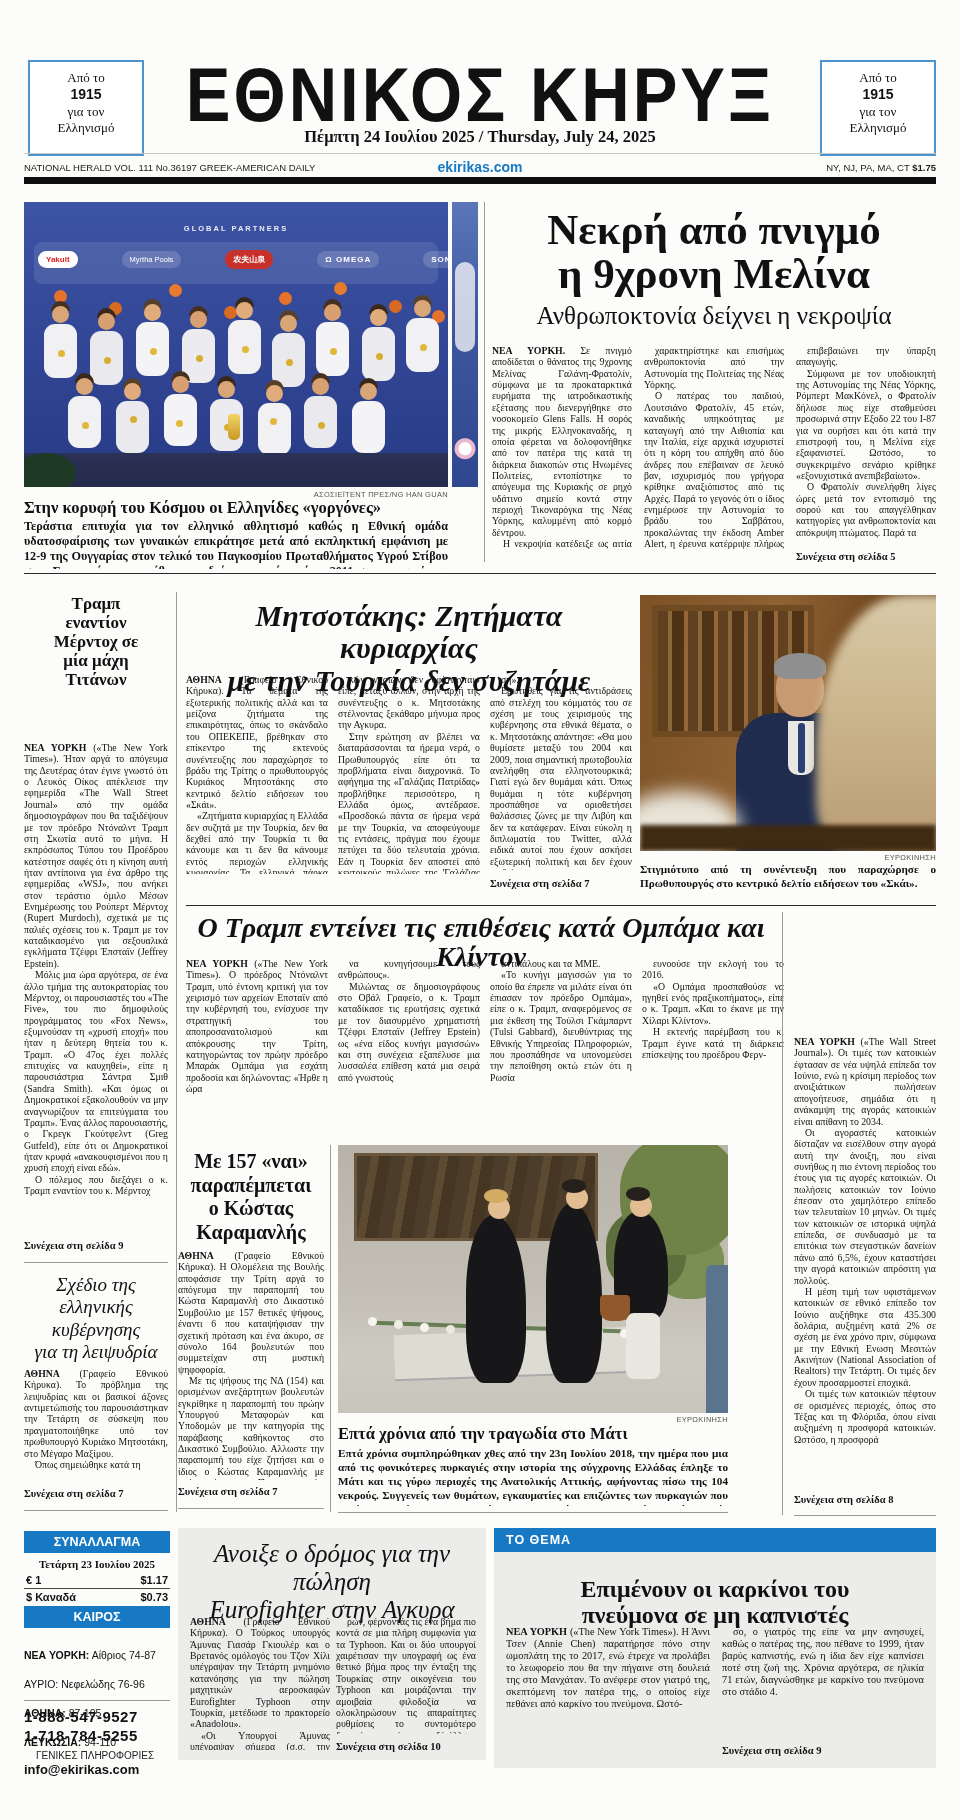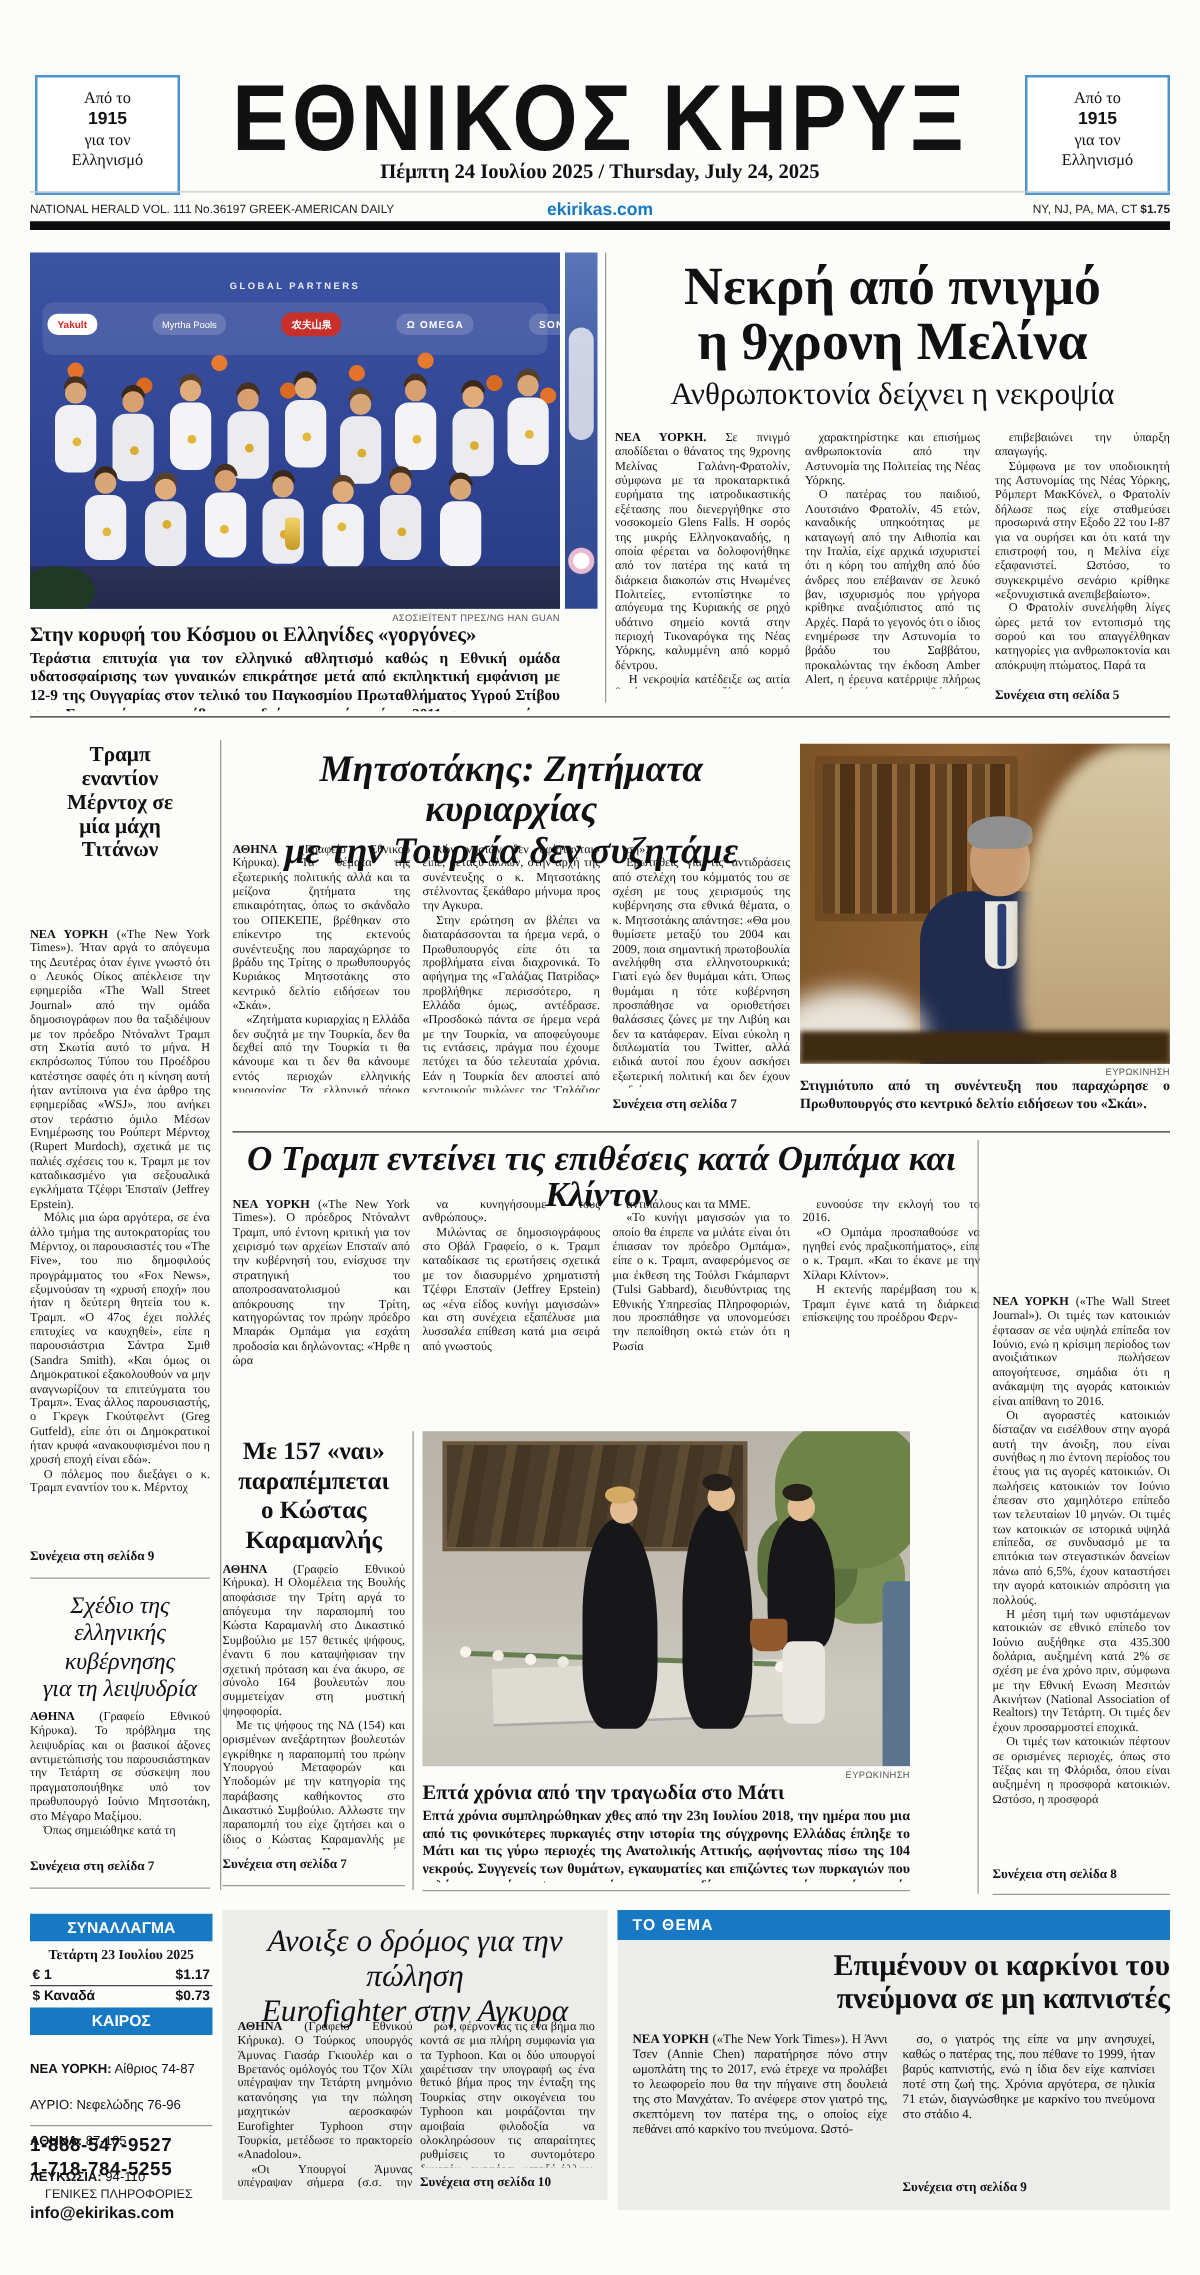--- a/index.html
+++ b/index.html
@@ -220,21 +220,21 @@
       </div>
   </div>
   <div class="abs cont" style="left:24px;top:1240px;width:144px;">Συνέχεια στη σελίδα 9</div>
   <div class="abs hrule-thin" style="left:24px;top:1262px;width:144px;"></div>
 
   <div class="abs ctr hl-drought pre" style="left:24px;top:1274px;width:144px;">Σχέδιο της
 ελληνικής
 κυβέρνησης
 για τη λειψυδρία</div>
   <div class="abs bt" style="left:24px;top:1368px;width:144px;height:114px;">
-    <p><b class="lead">ΑΘΗΝΑ </b><span>(Γραφείο Εθνικού Κήρυκα). Το πρόβλημα της λειψυδρίας και οι βασικοί άξονες αντιμετώπισής του παρουσιάστηκαν την Τετάρτη σε σύσκεψη που πραγματοποιήθηκε υπό τον πρωθυπουργό Ιούνιο Μητσοτάκη, στο Μέγαρο Μαξίμου.</span></p>
+    <p><b class="lead">ΑΘΗΝΑ </b><span>(Γραφείο Εθνικού Κήρυκα). Το πρόβλημα της λειψυδρίας και οι βασικοί άξονες αντιμετώπισής του παρουσιάστηκαν την Τετάρτη σε σύσκεψη που πραγματοποιήθηκε υπό τον πρωθυπουργό Κυριάκο Μητσοτάκη, στο Μέγαρο Μαξίμου.</span></p>
     <div class="paras">
         <p>Όπως σημειώθηκε κατά τη</p>
       </div>
   </div>
   <div class="abs cont" style="left:24px;top:1488px;width:144px;">Συνέχεια στη σελίδα 7</div>
   <div class="abs hrule-thin" style="left:24px;top:1510px;width:144px;"></div>
 
   <div class="abs vrule" style="left:176px;top:592px;height:920px;"></div>
 
   <div class="abs ctr hl-mits pre" style="left:186px;top:600px;width:446px;">Μητσοτάκης: Ζητήματα κυριαρχίας
@@ -296,21 +296,21 @@
     <div class="paras">
         <p>ευνοούσε την εκλογή του το 2016.</p>
         <p>«Ο Ομπάμα προσπαθούσε να ηγηθεί ενός πραξικοπήματος», είπε ο κ. Τραμπ. «Και το έκανε με την Χίλαρι Κλίντον».</p>
         <p>Η εκτενής παρέμβαση του κ. Τραμπ έγινε κατά τη διάρκεια επίσκεψης του προέδρου Φερν-</p>
       </div>
   </div>
 
   <div class="abs vrule" style="left:782px;top:912px;height:603px;"></div>
 
   <div class="abs bt" style="left:794px;top:1036px;width:142px;height:452px;">
-    <p><b class="lead">ΝΕΑ ΥΟΡΚΗ </b><span>(«The Wall Street Journal»). Οι τιμές των κατοικιών έφτασαν σε νέα υψηλά επίπεδα τον Ιούνιο, ενώ η κρίσιμη περίοδος των ανοιξιάτικων πωλήσεων απογοήτευσε, σημάδια ότι η ανάκαμψη της αγοράς κατοικιών είναι απίθανη το 2016.</span></p>
+    <p><b class="lead">ΝΕΑ ΥΟΡΚΗ </b><span>(«The Wall Street Journal»). Οι τιμές των κατοικιών έφτασαν σε νέα υψηλά επίπεδα τον Ιούνιο, ενώ η κρίσιμη περίοδος των ανοιξιάτικων πωλήσεων απογοήτευσε, σημάδια ότι η ανάκαμψη της αγοράς κατοικιών είναι απίθανη το 2034.</span></p>
     <div class="paras">
         <p>Οι αγοραστές κατοικιών δίσταζαν να εισέλθουν στην αγορά αυτή την άνοιξη, που είναι συνήθως η πιο έντονη περίοδος του έτους για τις αγορές κατοικιών. Οι πωλήσεις κατοικιών τον Ιούνιο έπεσαν στο χαμηλότερο επίπεδο των τελευταίων 10 μηνών. Οι τιμές των κατοικιών σε ιστορικά υψηλά επίπεδα, σε συνδυασμό με τα επιτόκια των στεγαστικών δανείων πάνω από 6,5%, έχουν καταστήσει την αγορά κατοικιών απρόσιτη για πολλούς.</p>
         <p>Η μέση τιμή των υφιστάμενων κατοικιών σε εθνικό επίπεδο τον Ιούνιο αυξήθηκε στα 435.300 δολάρια, αυξημένη κατά 2% σε σχέση με ένα χρόνο πριν, σύμφωνα με την Εθνική Ενωση Μεσιτών Ακινήτων (National Association of Realtors) την Τετάρτη. Οι τιμές δεν έχουν προσαρμοστεί εποχικά.</p>
         <p>Οι τιμές των κατοικιών πέφτουν σε ορισμένες περιοχές, όπως στο Τέξας και τη Φλόριδα, όπου είναι αυξημένη η προσφορά κατοικιών. Ωστόσο, η προσφορά</p>
       </div>
   </div>
   <div class="abs cont" style="left:794px;top:1494px;width:142px;">Συνέχεια στη σελίδα 8</div>
   <div class="abs hrule-thin" style="left:794px;top:1515px;width:142px;"></div>
 
   <div class="abs ctr hl-kara pre" style="left:178px;top:1150px;width:146px;">Με 157 «ναι»
@@ -389,21 +389,21 @@
     <div class="bt" style="position:absolute;left:158px;top:88px;width:140px;height:118px;">
       <div class="paras">
           <p>ρών, φέρνοντάς τις ένα βήμα πιο κοντά σε μια πλήρη συμφωνία για τα Typhoon. Και οι δύο υπουργοί χαιρέτισαν την υπογραφή ως ένα θετικό βήμα προς την ένταξη της Τουρκίας στην οικογένεια του Typhoon και μοιράζονται την αμοιβαία φιλοδοξία να ολοκληρώσουν τις απαραίτητες ρυθμίσεις το συντομότερο δυνατόν» αναφέρει, μεταξύ άλλων, σχετική ανακοίνωση του τουρκικού υπουρ-</p>
         </div>
     </div>
     <div class="cont" style="position:absolute;left:158px;bottom:8px;">Συνέχεια στη σελίδα 10</div>
   </div>
 
   <div class="abs panel" style="left:494px;top:1528px;width:442px;height:240px;">
     <div class="thema-bar">ΤΟ ΘΕΜΑ</div>
-    <div class="ctr hl-thema pre" style="padding-top:8px;text-align:right;">Επιμένουν οι καρκίνοι του
+    <div class="ctr hl-thema pre" style="padding-top:24px;">Επιμένουν οι καρκίνοι του
 πνεύμονα σε μη καπνιστές</div>
     <div class="bt" style="position:absolute;left:12px;top:98px;width:204px;height:130px;font-size:10.3px;">
       <p><b class="lead">ΝΕΑ ΥΟΡΚΗ </b><span>(«The New York Times»). Η Άννι Τσεν (Annie Chen) παρατήρησε πόνο στην ωμοπλάτη της το 2017, ενώ έτρεχε να προλάβει το λεωφορείο που θα την πήγαινε στη δουλειά της στο Μανχάταν. Το ανέφερε στον γιατρό της, σκεπτόμενη τον πατέρα της, ο οποίος είχε πεθάνει από καρκίνο του πνεύμονα. Ωστό-</span></p>
     </div>
     <div class="bt" style="position:absolute;left:228px;top:98px;width:202px;height:112px;font-size:10.3px;">
       <div class="paras">
           <p>σο, ο γιατρός της είπε να μην ανησυχεί, καθώς ο πατέρας της, που πέθανε το 1999, ήταν βαρύς καπνιστής, ενώ η ίδια δεν είχε καπνίσει ποτέ στη ζωή της. Χρόνια αργότερα, σε ηλικία 71 ετών, διαγνώσθηκε με καρκίνο του πνεύμονα στο στάδιο 4.</p>
         </div>
     </div>
     <div class="cont" style="position:absolute;left:228px;bottom:12px;">Συνέχεια στη σελίδα 9</div>

